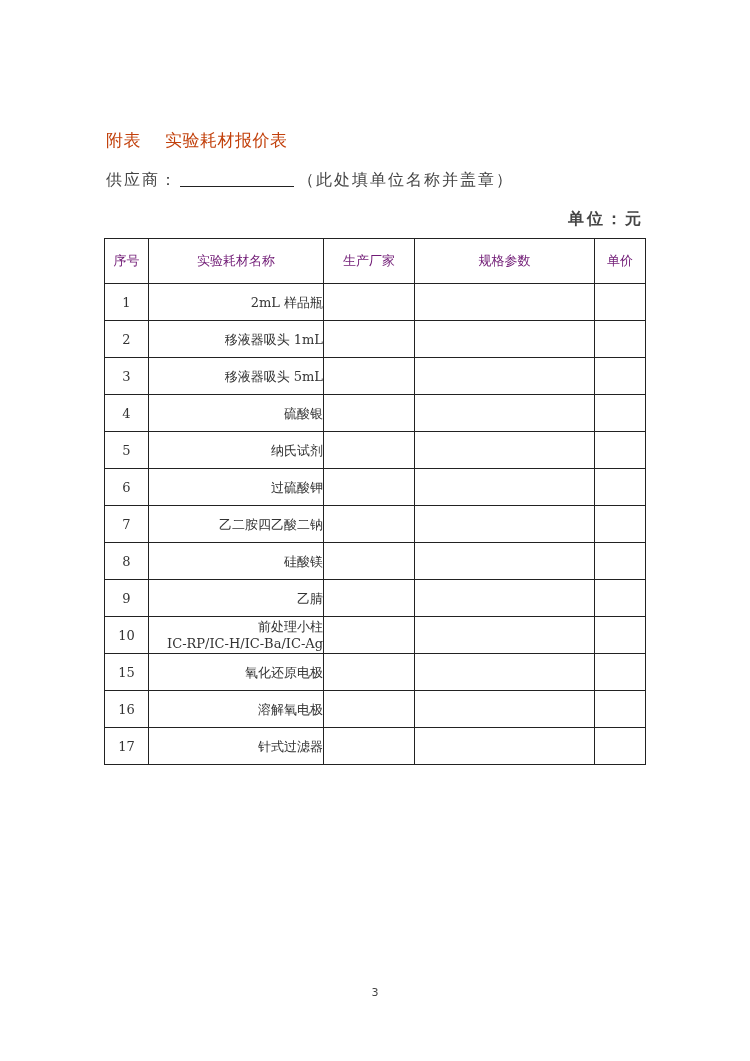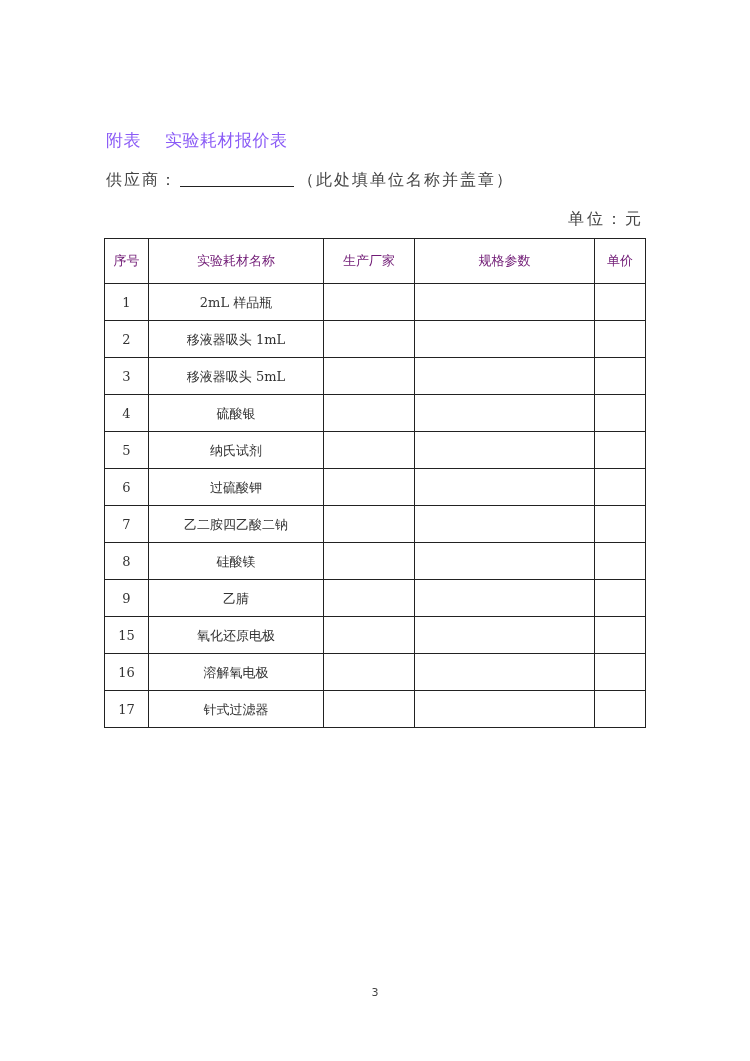--- a/index.html
+++ b/index.html
@@ -1,33 +1,33 @@
 <!DOCTYPE html>
 <html><head>
 <meta charset="utf-8">
 <style>
   html, body { margin: 0; padding: 0; background: #ffffff; }
   body { width: 750px; height: 1061px; position: relative; overflow: hidden;
          font-family: "DejaVu Serif", "Liberation Serif", serif; color: #222; }
-  .title { position: absolute; left: 106px; top: 129px; font-size: 17px; color: #8b5cf6;
+  .title { position: absolute; left: 106px; top: 129px; font-size: 17px; color: #c2410c;
            font-family: "DejaVu Sans", "Liberation Sans", sans-serif; letter-spacing: 0.5px; }
   .title .gap { display: inline-block; width: 24px; }
   .supplier { position: absolute; left: 106px; top: 170px; font-size: 16px; color: #444;
               font-family: "DejaVu Sans", "Liberation Sans", sans-serif; letter-spacing: 2px; text-align: right; }
   .supplier .blank { display: inline-block; width: 114px; border-bottom: 1px solid #222;
                      height: 16px; vertical-align: -2px; margin: 0 4px 0 2px; }
   .unit { position: absolute; right: 106px; top: 209px; font-size: 16px; color: #444;
-          font-family: "DejaVu Sans", "Liberation Sans", sans-serif; letter-spacing: 3px; }
+          font-family: "DejaVu Sans", "Liberation Sans", sans-serif; letter-spacing: 3px; font-weight: bold; }
   table { position: absolute; left: 104px; top: 238px; border-collapse: collapse;
           width: 541px; table-layout: fixed; }
   td, th { border: 1.5px solid #222; text-align: center; vertical-align: middle;
            font-weight: normal; font-size: 13px; color: #333; padding: 0; }
   th { height: 44px; color: #701a75; font-family: "DejaVu Sans", "Liberation Sans", sans-serif; font-size: 13px; }
   td { height: 36px; }
-  td.name { line-height: 17px; }
+  td.name { line-height: 17px; text-align: right; }
   .pagenum { position: absolute; left: 0; width: 750px; top: 986px; text-align: center;
              font-size: 11px; color: #444; font-family: "DejaVu Sans", "Liberation Sans", sans-serif; }
 </style>
 </head>
 <body>
 
 <div class="title"><span>附表</span><span class="gap"></span><span>实验耗材报价表</span></div>
 
 <div class="supplier"><span>供应商：</span><span class="blank"></span><span>（此处填单位名称并盖章）</span></div>
 
@@ -126,20 +126,30 @@
       <tr>
         <td>9</td>
         <td class="name">
           <div>乙腈</div>
         </td>
         <td></td>
         <td></td>
         <td></td>
       </tr>
       <tr>
+        <td>10</td>
+        <td class="name">
+          <div>前处理小柱</div>
+          <div>IC-RP/IC-H/IC-Ba/IC-Ag</div>
+        </td>
+        <td></td>
+        <td></td>
+        <td></td>
+      </tr>
+      <tr>
         <td>15</td>
         <td class="name">
           <div>氧化还原电极</div>
         </td>
         <td></td>
         <td></td>
         <td></td>
       </tr>
       <tr>
         <td>16</td>

